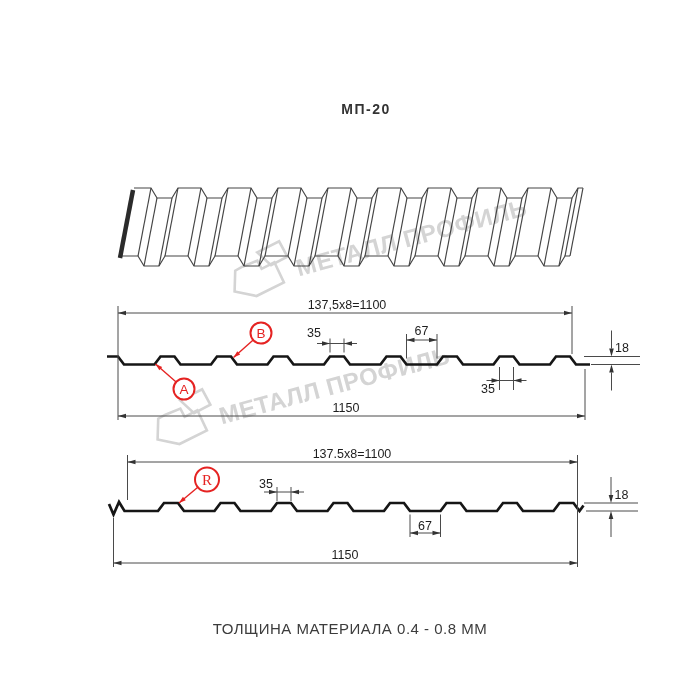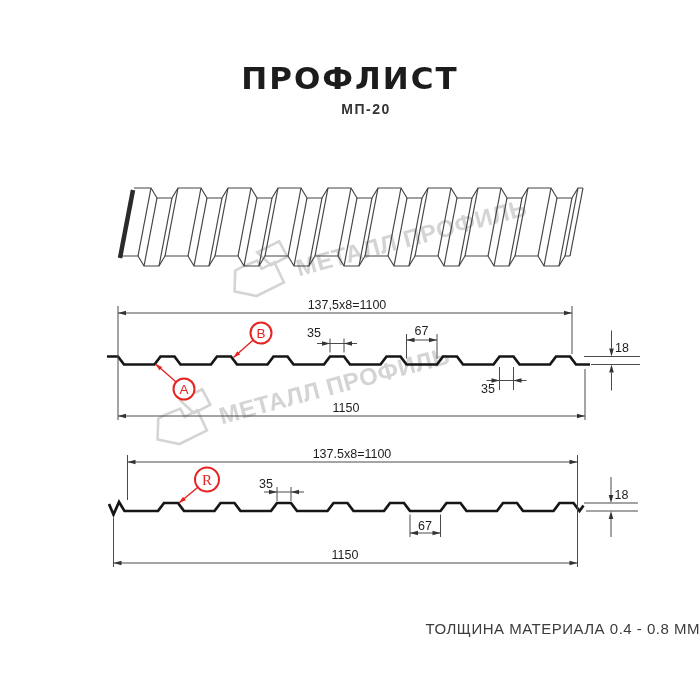--- a/index.html
+++ b/index.html
@@ -3,29 +3,28 @@
 <meta charset="utf-8">
 <style>
   html,body{margin:0;padding:0;background:#ffffff;}
   .page{position:relative;width:700px;height:700px;background:#ffffff;overflow:hidden;
         font-family:"Liberation Sans",sans-serif;}
   .title{position:absolute;top:60px;left:0;width:700px;text-align:center;
          font-family:"DejaVu Sans","Liberation Sans",sans-serif;
          font-size:31px;font-weight:bold;letter-spacing:2px;color:#1c1c1c;}
   .subtitle{position:absolute;top:101px;left:16px;width:700px;text-align:center;
          font-size:14px;font-weight:bold;letter-spacing:1.5px;color:#333333;}
-  .footer{position:absolute;top:620px;left:0;width:700px;text-align:right;
+  .footer{position:absolute;top:620px;left:0;width:700px;text-align:center;
          font-size:15px;letter-spacing:.5px;color:#3c3c3c;}
   svg.drawing{position:absolute;left:0;top:0;}
 </style>
 </head>
 <body>
 
 <div class="page">
-  <div class="title">ПРОФЛИСТ</div>
   <div class="subtitle">МП-20</div>
   <svg id="drawing" class="drawing" width="700" height="700" viewBox="0 0 700 700">
       <g transform="translate(244,288) rotate(-15)">
         <g>
           <path d="M-4,-19 L-10,1 L10,11 L40,5 L36,-17 L22,-14 L20,-23 L4,-21 Z" fill="none" stroke="#d4d4d4" stroke-width="2.6" stroke-linejoin="miter"></path>
           <path d="M22,-31 L46,-36 L50,-19 L32,-15 Z" fill="none" stroke="#d4d4d4" stroke-width="2.6" stroke-linejoin="miter"></path>
         </g>
         <text x="56" y="3" fill="#d4d4d4" font-size="24" font-family="&quot;Liberation Sans&quot;,sans-serif" text-anchor="start" letter-spacing="0.5" font-weight="bold">МЕТАЛЛ ПРОФИЛЬ</text>
       </g>
       <g transform="translate(167,436) rotate(-15)">

